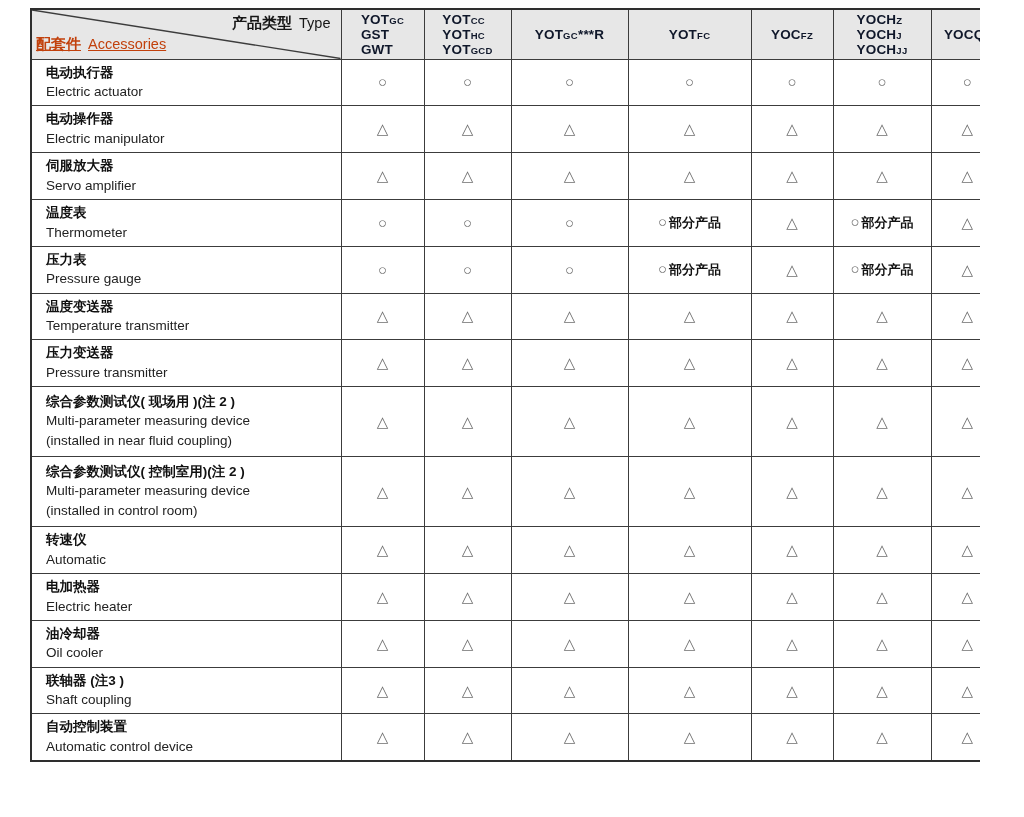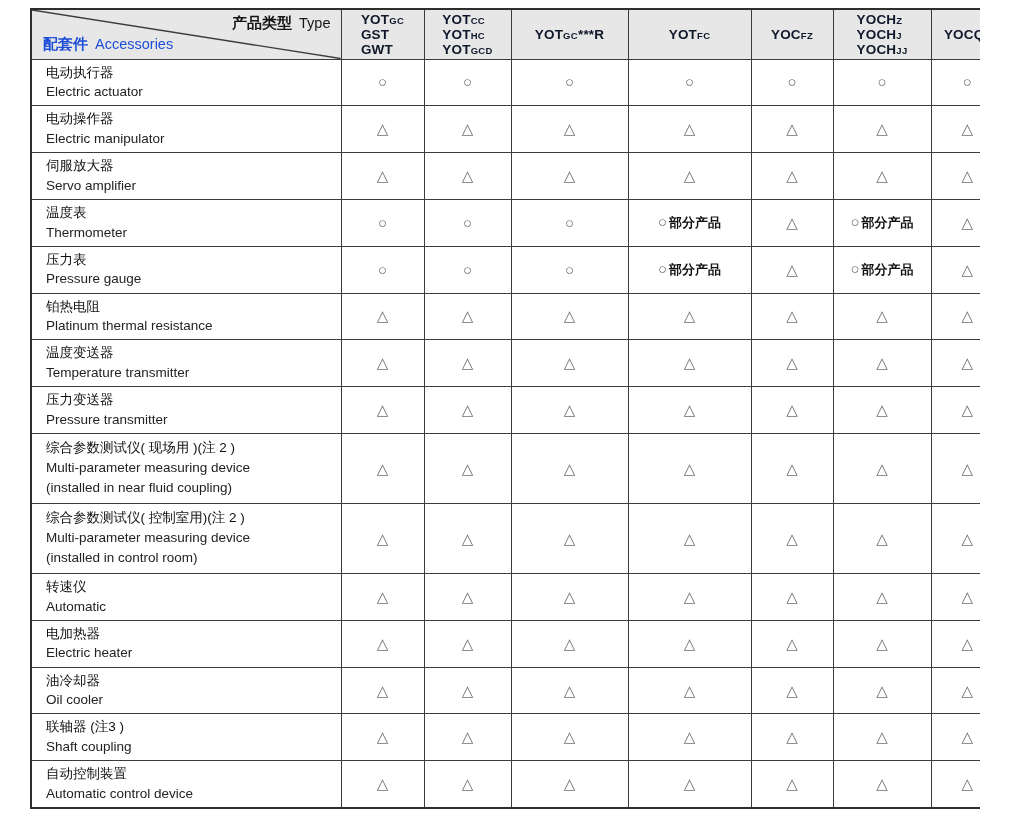--- a/index.html
+++ b/index.html
@@ -67,36 +67,37 @@
     position: absolute;
     top: 4px;
     right: 10px;
     font-size: 14.5px;
     color: #161616;
     white-space: nowrap;
   }
   .corner-acc {
     position: absolute;
     bottom: 5px;
-    left: 11px;
+    left: 4px;
     font-size: 14.5px;
-    color: #1d4ed8;
+    color: #c2410c;
     white-space: nowrap;
+    text-decoration: underline;
   }
   .corner-type .zh, .corner-acc .zh { font-weight: bold; font-size: 15px; }
   .corner-type .en, .corner-acc .en { font-weight: normal; margin-left: 7px; }
   
   .acc-table tbody tr { height: 45px; }
   .acc-table tbody tr.tall { height: 70px; }
   td.label-cell {
     padding: 3px 6px 3px 14px;
     background: #ffffff;
   }
   td.label-cell .zh {
-    font-weight: normal;
+    font-weight: bold;
     font-size: 13.5px;
     color: #111111;
     line-height: 1.45;
   }
   td.label-cell .en {
     font-weight: normal;
     font-size: 13.5px;
     color: #222222;
     line-height: 1.5;
   }
@@ -217,33 +218,20 @@
           <td class="sym-cell"><span class="sym">○</span></td>
           <td class="sym-cell"><span class="sym">○</span></td>
           <td class="sym-cell"><span class="sym">○</span></td>
           <td class="sym-cell"><span class="sym">○</span><span class="partial">部分产品</span></td>
           <td class="sym-cell"><span class="sym">△</span></td>
           <td class="sym-cell"><span class="sym">○</span><span class="partial">部分产品</span></td>
           <td class="sym-cell"><span class="sym">△</span></td>
         </tr>
         <tr>
           <td class="label-cell">
-            <div class="zh">铂热电阻</div>
-            <div class="en">Platinum thermal resistance</div>
-          </td>
-          <td class="sym-cell"><span class="sym">△</span></td>
-          <td class="sym-cell"><span class="sym">△</span></td>
-          <td class="sym-cell"><span class="sym">△</span></td>
-          <td class="sym-cell"><span class="sym">△</span></td>
-          <td class="sym-cell"><span class="sym">△</span></td>
-          <td class="sym-cell"><span class="sym">△</span></td>
-          <td class="sym-cell"><span class="sym">△</span></td>
-        </tr>
-        <tr>
-          <td class="label-cell">
             <div class="zh">温度变送器</div>
             <div class="en">Temperature transmitter</div>
           </td>
           <td class="sym-cell"><span class="sym">△</span></td>
           <td class="sym-cell"><span class="sym">△</span></td>
           <td class="sym-cell"><span class="sym">△</span></td>
           <td class="sym-cell"><span class="sym">△</span></td>
           <td class="sym-cell"><span class="sym">△</span></td>
           <td class="sym-cell"><span class="sym">△</span></td>
           <td class="sym-cell"><span class="sym">△</span></td>

